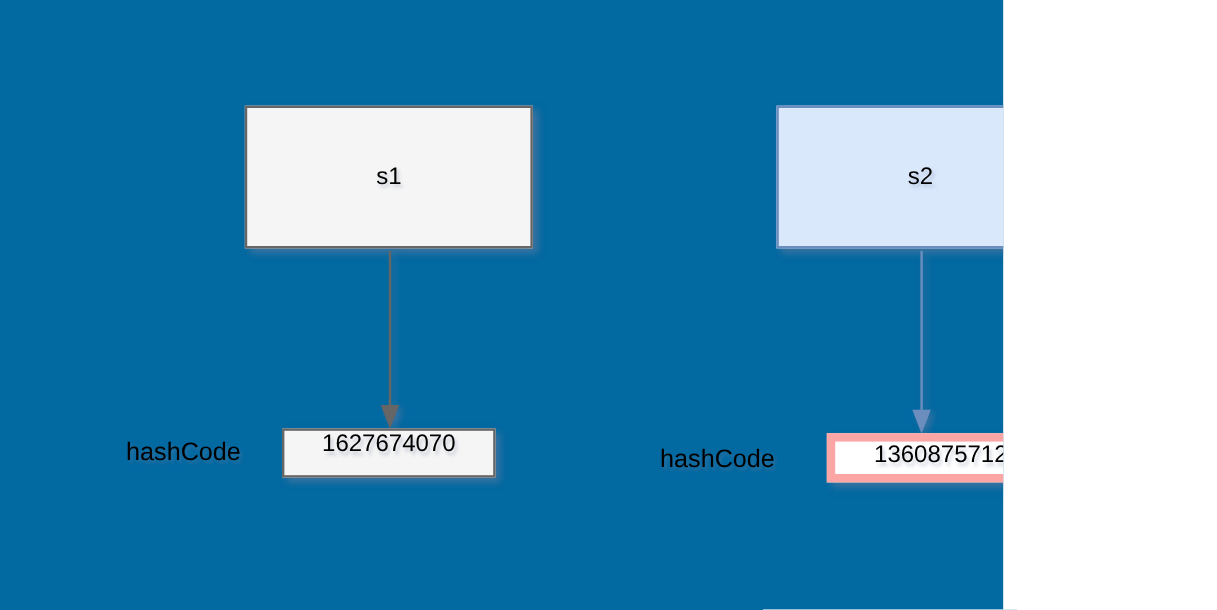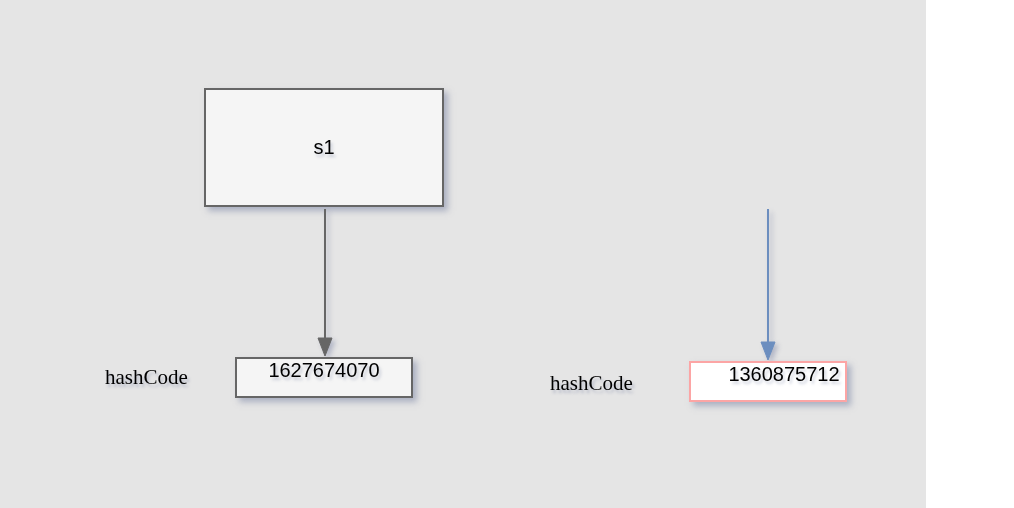--- a/index.html
+++ b/index.html
@@ -3,23 +3,23 @@
 <meta charset="utf-8">
 <style>
   html, body {
     margin: 0;
     padding: 0;
     background: #ffffff;
     font-family: "Liberation Sans", sans-serif;
   }
   .canvas {
     position: relative;
-    width: 926px;
+    width: 836px;
     height: 508px;
-    background: #e5e5e5;
+    background: #0369a1;
     overflow: hidden;
   }
   .node {
     position: absolute;
     width: 240px;
     height: 119px;
     display: flex;
     align-items: center;
     justify-content: center;
     font-size: 20px;
@@ -64,31 +64,30 @@
     top: 357px;
     width: 178px;
     background: #f5f5f5;
     border: 2px solid #666666;
   }
   .value-s2 {
     left: 689px;
     top: 361px;
     width: 158px;
     background: #ffffff;
-    border: 2px solid #fca5a5;
+    border: 7px solid #fca5a5;
     padding-left: 32px;
   }
   .hash-label {
     position: absolute;
     font-size: 21px;
     line-height: 24px;
     color: #000000;
     text-shadow: 2px 3px 3px rgba(115, 125, 160, 0.4);
     white-space: nowrap;
-    font-family: Liberation Serif, serif;
   }
   .hash-label-s1 { left: 105px; top: 365px; }
   .hash-label-s2 { left: 550px; top: 371px; }
 </style>
 </head>
 <body>
 
 <div class="canvas">
 
   <div class="node node-s1">
@@ -99,20 +98,23 @@
     <line x1="13" y1="0" x2="13" y2="129" stroke="#666666" stroke-width="2"></line>
     <polygon points="13,147 6,129 20,129" fill="#666666" stroke="#666666" stroke-width="1"></polygon>
   </svg>
 
   <div class="hash-label hash-label-s1">hashCode</div>
 
   <div class="value-box value-s1">
     <span>1627674070</span>
   </div>
 
+  <div class="node node-s2">
+    <span>s2</span>
+  </div>
 
   <svg class="arrow arrow-s2" width="26" height="152" viewBox="0 0 26 152">
     <line x1="13" y1="0" x2="13" y2="133" stroke="#6c8ebf" stroke-width="2"></line>
     <polygon points="13,151 6,133 20,133" fill="#6c8ebf" stroke="#6c8ebf" stroke-width="1"></polygon>
   </svg>
 
   <div class="hash-label hash-label-s2">hashCode</div>
 
   <div class="value-box value-s2">
     <span>1360875712</span>

